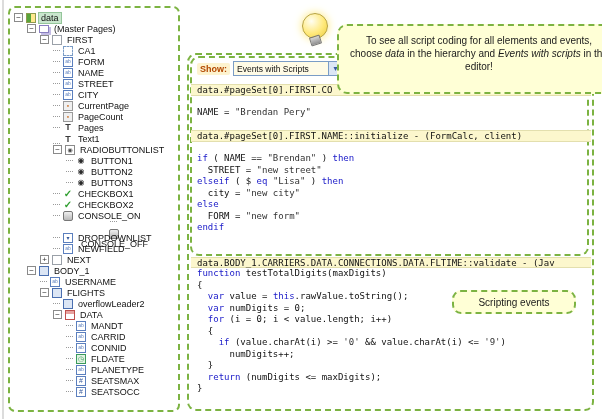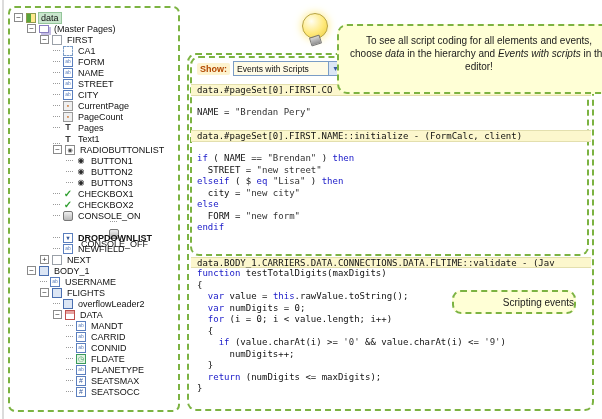--- a/index.html
+++ b/index.html
@@ -77,21 +77,21 @@
   .tok-p{color:#111;}
 
   
   .tip-callout{position:absolute;left:337px;top:24px;width:284px;min-height:70px;z-index:6;
                background:#ffffd6;border:2px dashed #7cb342;border-radius:10px;
                padding:8px 10px;text-align:center;font-size:10px;line-height:13px;color:#1a1a1a;
                box-sizing:border-box;}
   .ital{font-style:italic;}
   .scripting-callout{position:absolute;left:452px;top:290px;width:124px;height:24px;z-index:6;
                background:#ffffd6;border:2px dashed #7cb342;border-radius:9px;
-               display:flex;align-items:center;justify-content:flex-end;font-size:10px;color:#1a1a1a;
+               display:flex;align-items:center;justify-content:center;font-size:10px;color:#1a1a1a;
                box-sizing:border-box;}
   .bulb{position:absolute;left:302px;top:13px;width:24px;height:24px;border-radius:50%;z-index:7;
         background:radial-gradient(circle at 35% 30%,#fffef2,#ffe97a 55%,#e8c93e);
         border:1px solid #b7a23c;box-shadow:0 0 9px #ffe97a;}
   .bulb-base{position:absolute;left:310px;top:36px;width:9px;height:7px;z-index:7;
         background:linear-gradient(#d6d6d6,#8f8f8f);border:1px solid #777;border-radius:1px;
         transform:rotate(-18deg);}
 </style>
 </head>
 <body>
@@ -194,21 +194,21 @@
         <div class="tree-row" style="padding-left: 40px;">
           <span class="stub"></span>
           <span class="ticon i-button"></span>
           <span class="lbl">CONSOLE_ON</span>
         </div>
         <div class="tree-row" style="padding-left: 40px; flex-direction: column;">
           <span class="stub"></span>
           <span class="ticon i-button"></span>
           <span class="lbl">CONSOLE_OFF</span>
         </div>
-        <div class="tree-row" style="padding-left: 40px; font-weight: bold;">
+        <div class="tree-row" style="padding-left: 40px;">
           <span class="stub"></span>
           <span class="ticon i-dropdown"></span>
           <span class="lbl">DROPDOWNLIST</span>
         </div>
         <div class="tree-row" style="padding-left: 40px;">
           <span class="stub"></span>
           <span class="ticon i-text-field"></span>
           <span class="lbl">NEWFIELD</span>
         </div>
         <div class="tree-row" style="padding-left: 27px;">

